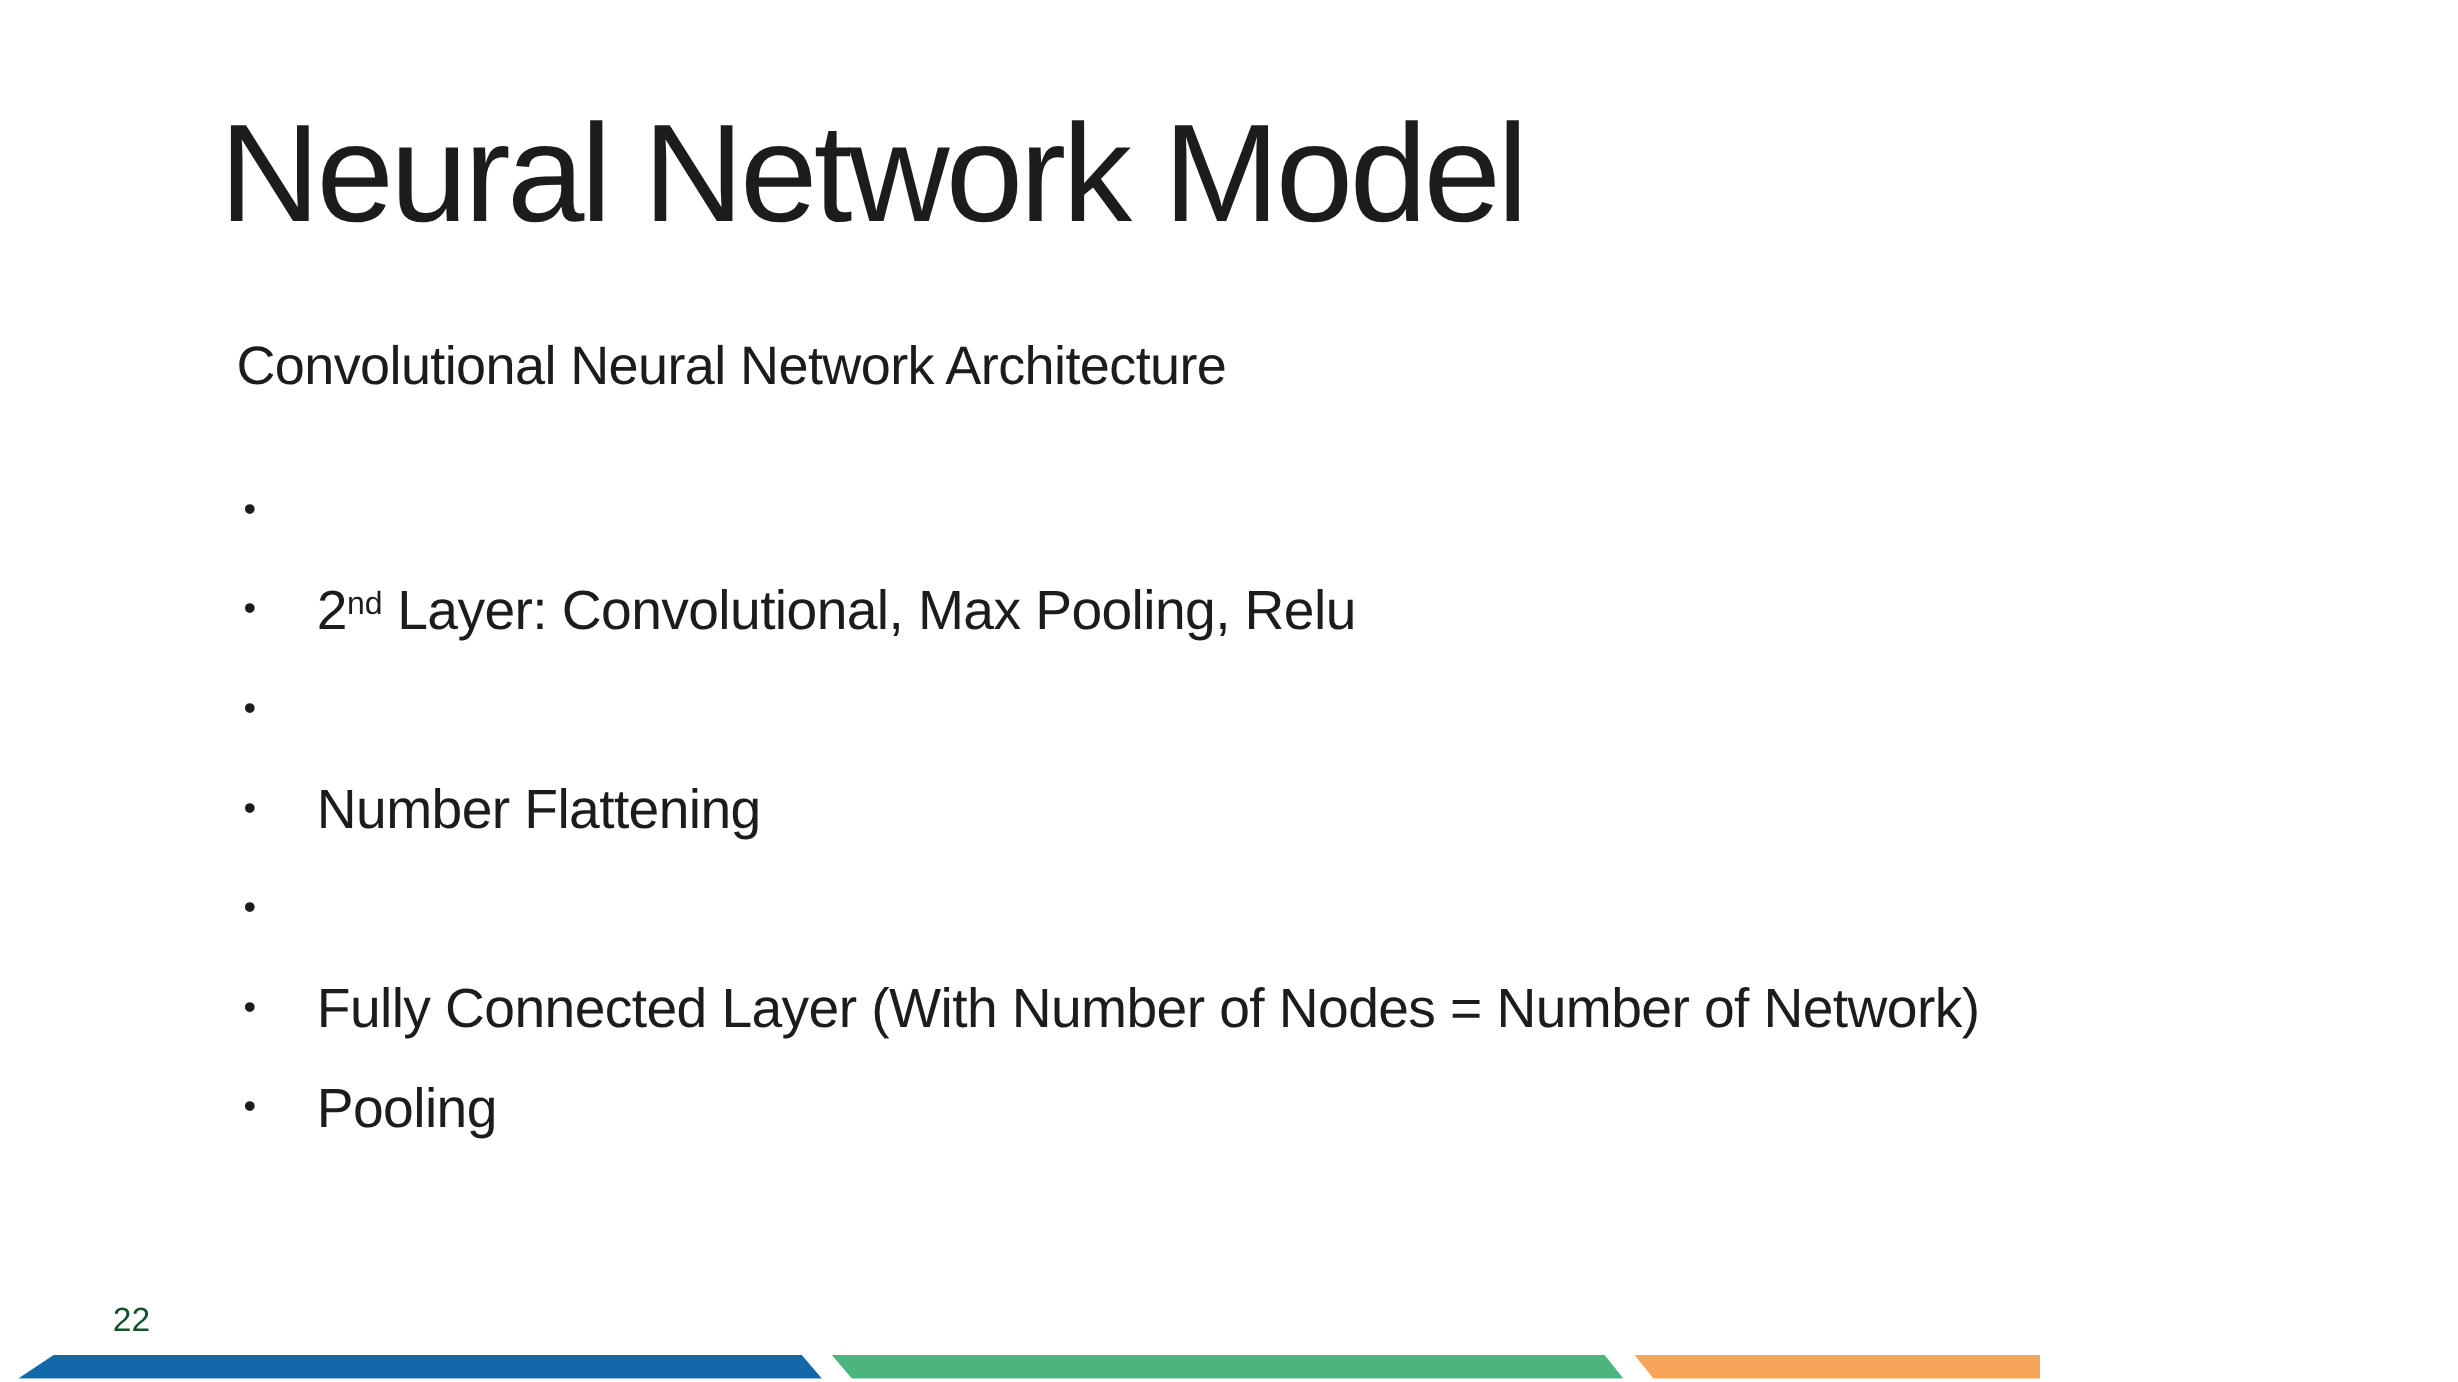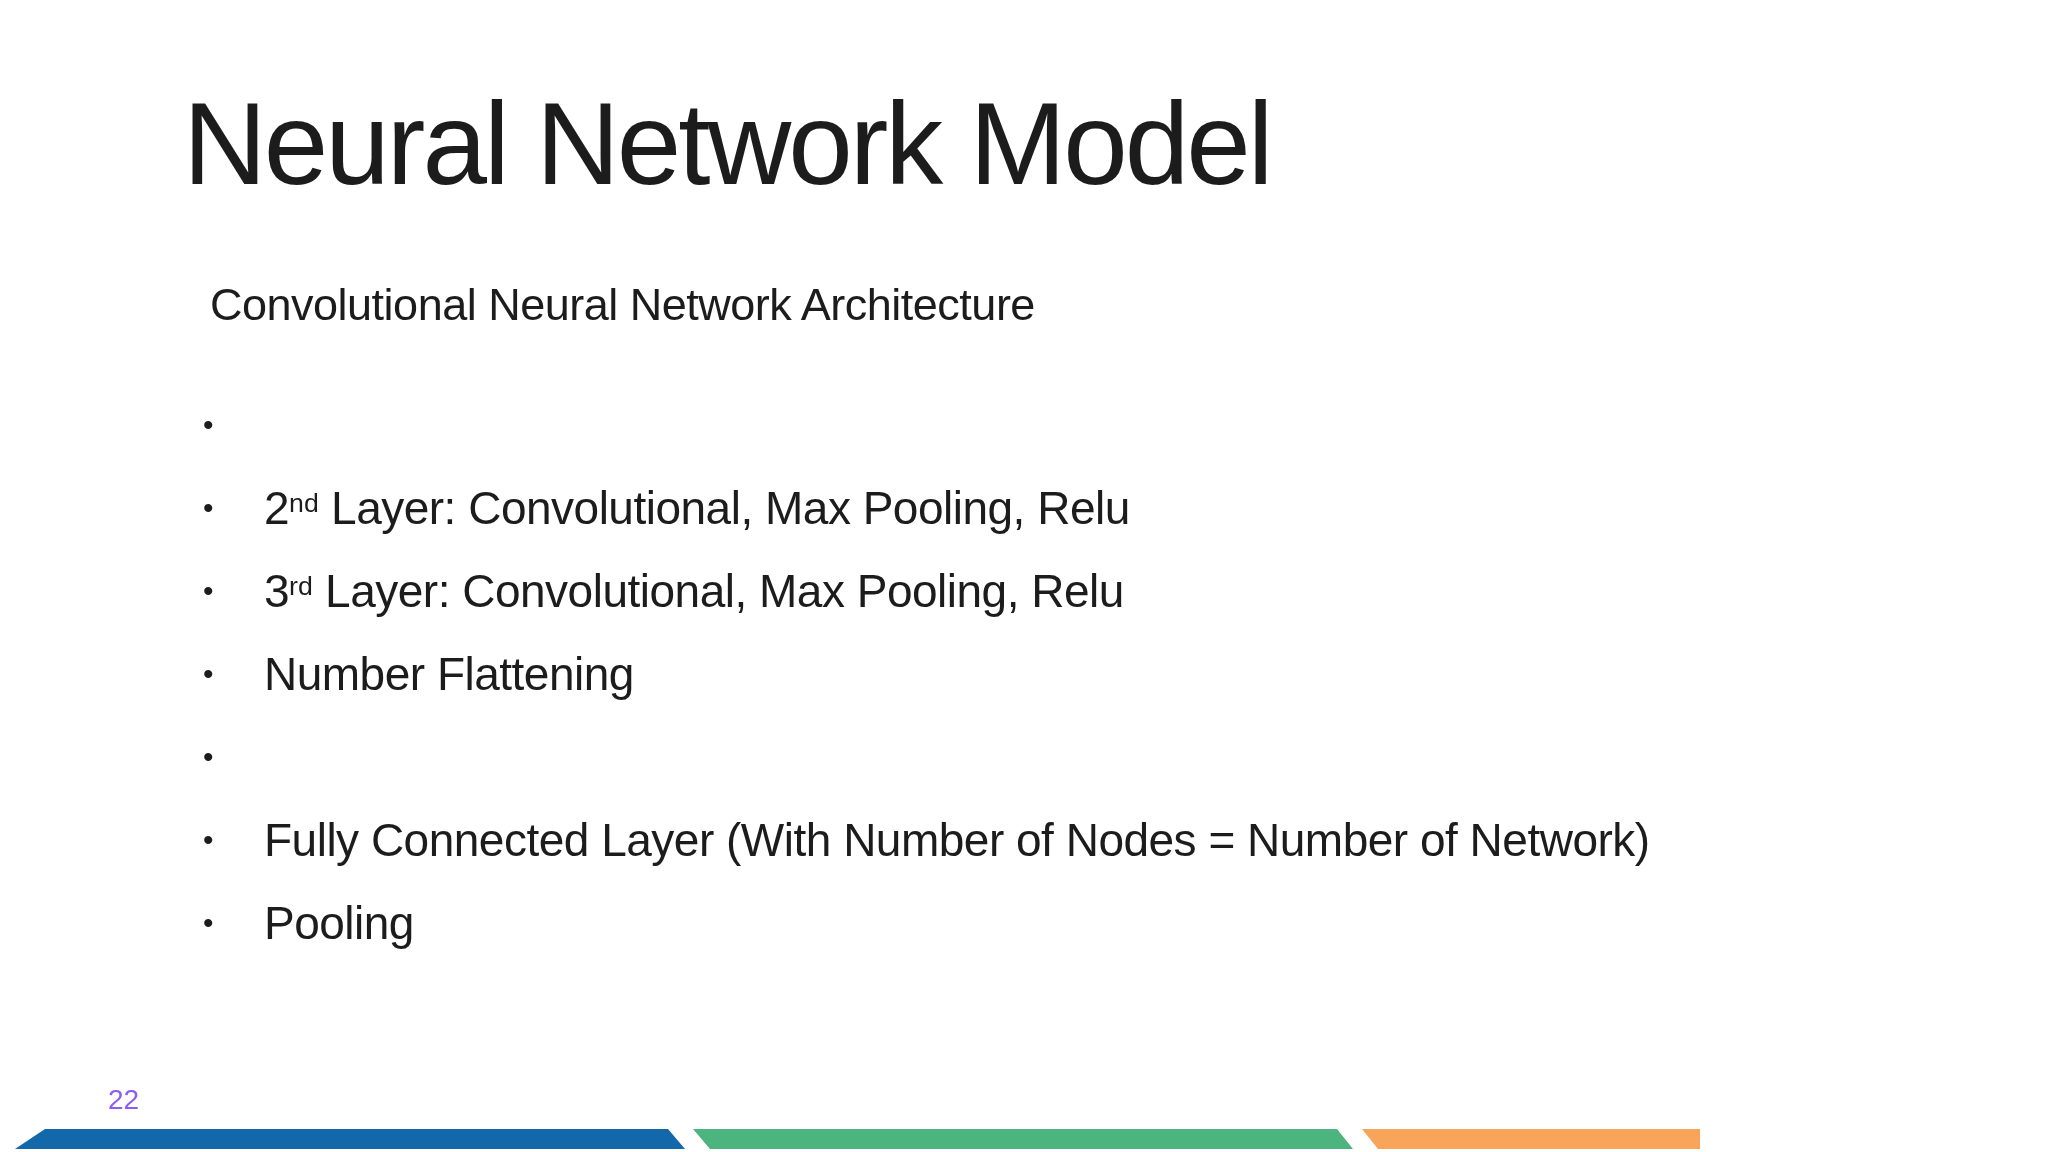--- a/index.html
+++ b/index.html
@@ -21,21 +21,21 @@
     top: 86px;
     font-size: 116px;
     font-weight: 300;
     letter-spacing: -3px;
     line-height: 1;
     color: #161616;
     white-space: nowrap;
   }
   .subtitle {
     position: absolute;
-    left: 210px;
+    left: 197px;
     top: 282px;
     font-size: 45px;
     font-weight: 400;
     letter-spacing: -0.5px;
     line-height: 1;
     color: #1c1c1c;
     white-space: nowrap;
   }
   .bullet-list {
     position: absolute;
@@ -115,40 +115,39 @@
   <ul class="bullet-list">
       <li>
         <span class="bullet-marker">•</span>
       </li>
       <li>
         <span class="bullet-marker">•</span>
         <span class="bullet-text"><span>2</span><sup>nd</sup><span> Layer: Convolutional, Max Pooling, Relu</span></span>
       </li>
       <li>
         <span class="bullet-marker">•</span>
-        <span class="bullet-text"><span>3</span><sup>rd</sup><span> Layer: Convolutional, Max Pooling, Relu</span></span>
       </li>
       <li>
         <span class="bullet-marker">•</span>
         <span class="bullet-text"><span>Number Flattening</span></span>
       </li>
       <li>
         <span class="bullet-marker">•</span>
       </li>
       <li>
         <span class="bullet-marker">•</span>
         <span class="bullet-text"><span>Fully Connected Layer (With Number of Nodes = Number of Network)</span></span>
       </li>
       <li>
         <span class="bullet-marker">•</span>
         <span class="bullet-text"><span>Pooling</span></span>
       </li>
     </ul>
 
-  <div class="page-number" style="color: #8b5cf6; margin-left: 14px;">22</div>
+  <div class="page-number" style="color: #14532d;">22</div>
 
   <div class="footer-bar">
     <div class="footer-seg seg-blue" style="background: rgb(18, 104, 169);"></div>
     <div class="footer-seg seg-green" style="background: rgb(76, 180, 126);"></div>
     <div class="footer-seg seg-orange" style="background: rgb(248, 164, 91);"></div>
   </div>
 
 </div>
 
 </body></html>

